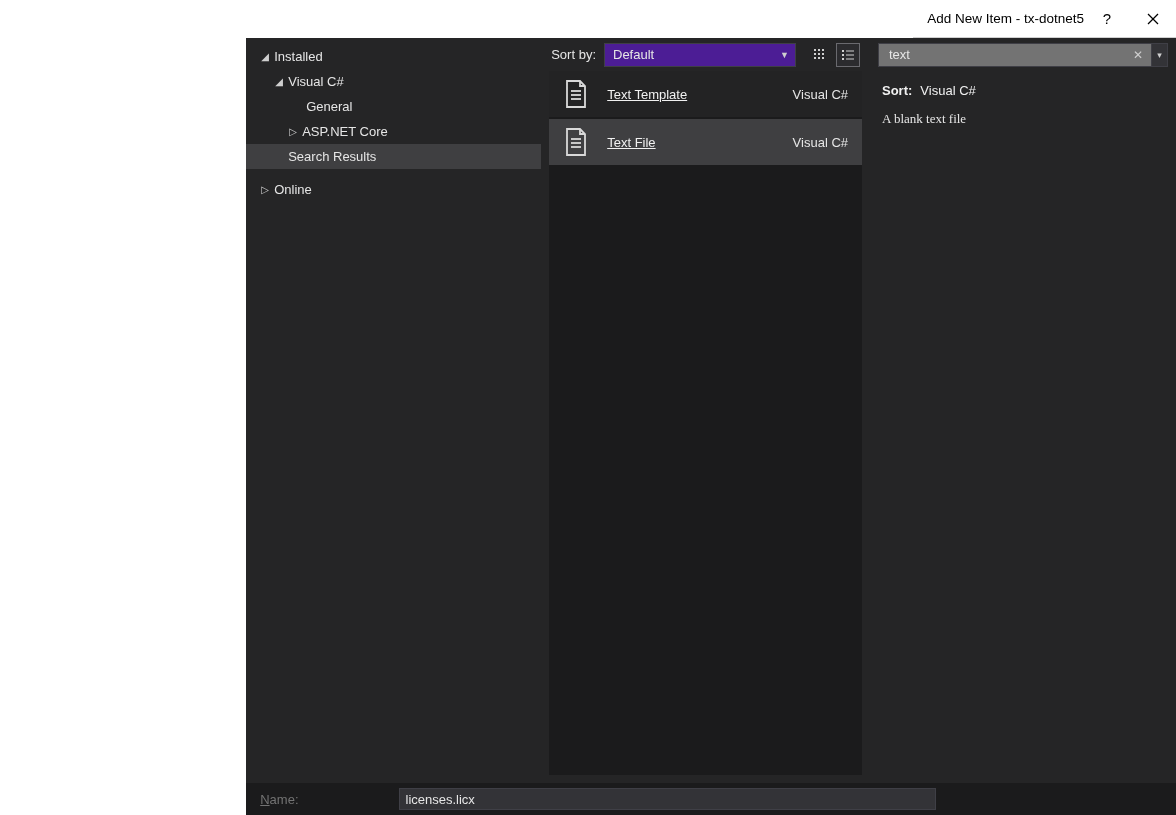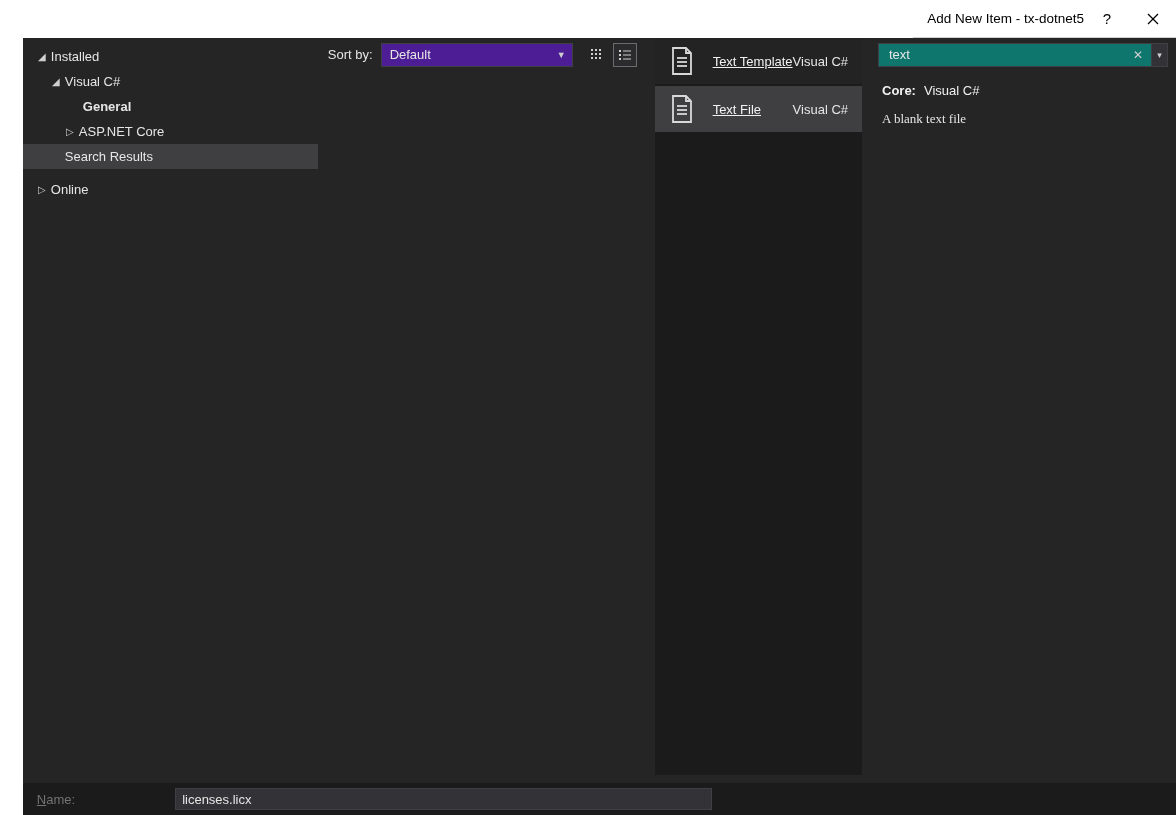--- a/index.html
+++ b/index.html
@@ -86,28 +86,28 @@
     font-size: 10px;
     color: #cfcfcf;
   }
   .tree-row .label {
     padding-left: 2px;
   }
   .tree-row.selected {
     background: #3f3f41;
   }
   .indent-1 { padding-left: 26px; }
-  .indent-2 { padding-left: 44px; font-weight: bold; }
+  .indent-2 { padding-left: 44px; }
   .indent-2b { padding-left: 40px; }
   .online-row { margin-top: 8px; }
   
   .center {
     flex: 1 1 auto;
     display: flex;
-    flex-direction: row;
+    flex-direction: column;
     min-width: 0;
     background: #252526;
   }
   .toolbar {
     height: 33px;
     display: flex;
     align-items: center;
     padding: 0 10px;
     gap: 8px;
     box-sizing: border-box;
@@ -197,21 +197,21 @@
     height: 33px;
     display: flex;
     align-items: center;
     padding: 0 8px 0 8px;
     gap: 0;
     box-sizing: border-box;
   }
   .searchbox {
     flex: 1 1 auto;
     height: 24px;
-    background: #0f766e;
+    background: #737373;
     border: 1px solid #3f3f46;
     display: flex;
     align-items: center;
     padding: 0 4px 0 8px;
     box-sizing: border-box;
     color: #e6e6e6;
   }
   .searchbox input {
     flex: 1 1 auto;
     background: transparent;
@@ -427,21 +427,21 @@
           <div class="searchbox">
             <input type="text" value="text" style="">
             <span class="clear">✕</span>
           </div>
           <div class="searchside">
             <span>▾</span>
           </div>
         </div>
         <div class="meta">
           <div class="typeline">
-            <span class="k">Core:</span>
+            <span class="k">Sort:</span>
             <span>Visual C#</span>
           </div>
           <div class="desc">A blank text file</div>
         </div>
       </div>
 
     </div>
 
     <div class="namebar">
       <span class="nlabel"><span class="ul">N</span><span>ame:</span></span>

